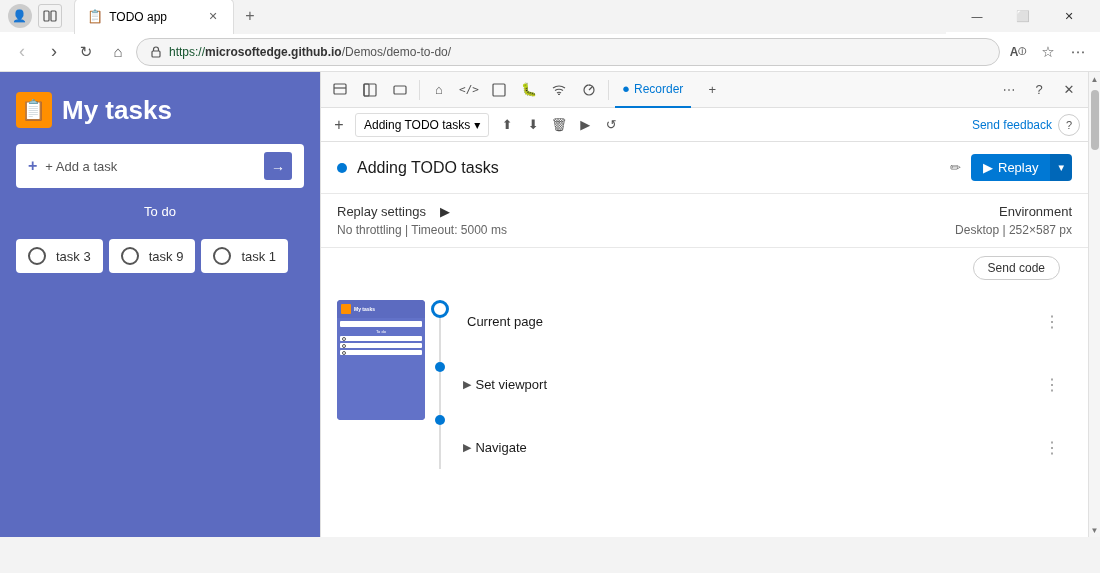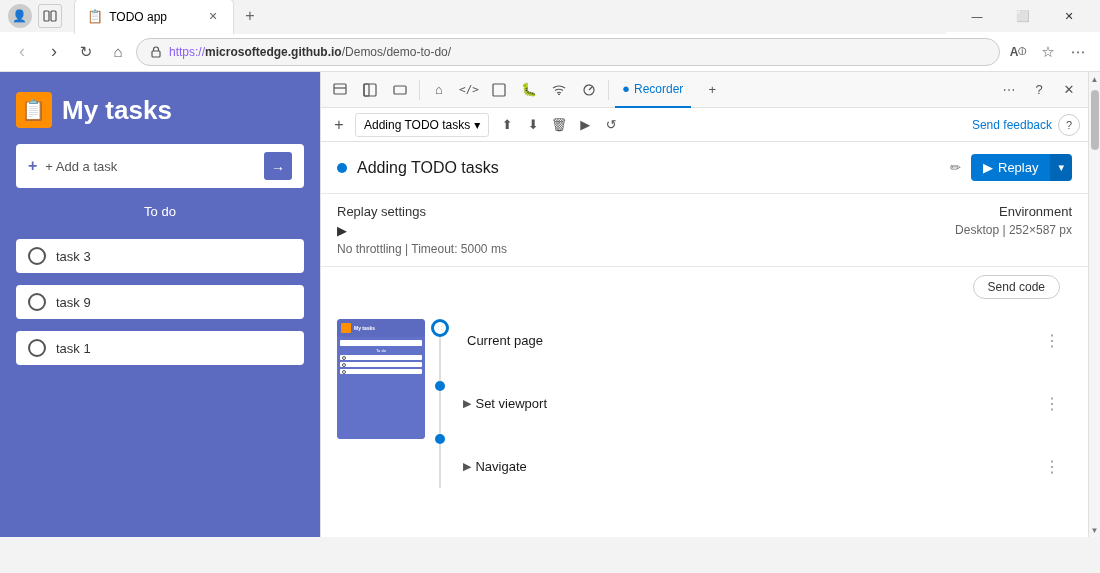--- a/index.html
+++ b/index.html
@@ -179,22 +179,22 @@
       font-size: 14px;
     }
     .todo-section-title {
       color: white;
       font-size: 13px;
       text-align: center;
       margin-bottom: 4px;
     }
     .task-list {
       display: flex;
-      flex-direction: column;
-      gap: 12px;
+      flex-direction: row;
+      gap: 6px;
     }
     .task-item {
       display: flex;
       align-items: center;
       gap: 10px;
       background: white;
       border-radius: 4px;
       padding: 8px 12px;
     }
     .task-checkbox {
@@ -383,27 +383,26 @@
       padding: 10px 16px;
       border-bottom: 1px solid #e8e8e8;
       display: flex;
       justify-content: space-between;
       align-items: flex-start;
     }
     .settings-left {}
     .settings-title {
       display: flex;
       align-items: flex-start;
-      gap: 4px;
+      gap: 14px;
       font-size: 13px;
       font-weight: 500;
       color: #333;
       margin-bottom: 4px;
       cursor: pointer;
-      flex-direction: column;
     }
     .settings-detail {
       font-size: 12px;
       color: #666;
     }
     .settings-right {
       text-align: right;
     }
     .env-title {
       font-size: 13px;
@@ -619,21 +618,21 @@
   </div>
   <div class="nav-btn">
     <span style="font-size:15px;">⌂</span>
   </div>
   <div class="address-bar">
     <svg width="14" height="14" viewBox="0 0 14 14">
       <rect x="3" y="6" width="8" height="6" rx="1" fill="none" stroke="#555" stroke-width="1.2"></rect>
       <path d="M4.5 6V4.5a2.5 2.5 0 015 0V6" fill="none" stroke="#555" stroke-width="1.2"></path>
     </svg>
     <span class="address-text">
-      <span style="color:#8b5cf6;">https://</span><span style="font-weight:700;">microsoftedge.github.io</span><span style="color:#555;">/Demos/demo-to-do/</span>
+      <span style="color:#14532d;">https://</span><span style="font-weight:700;">microsoftedge.github.io</span><span style="color:#555;">/Demos/demo-to-do/</span>
     </span>
   </div>
   <div class="nav-right-icons">
     <div class="nav-btn" style="font-size:12px; font-weight:bold; color:#555;">
       <span>A</span>
       <span style="font-size:8px;">ⓘ</span>
     </div>
     <div class="nav-btn">
       <span style="font-size:15px;">☆</span>
     </div>

